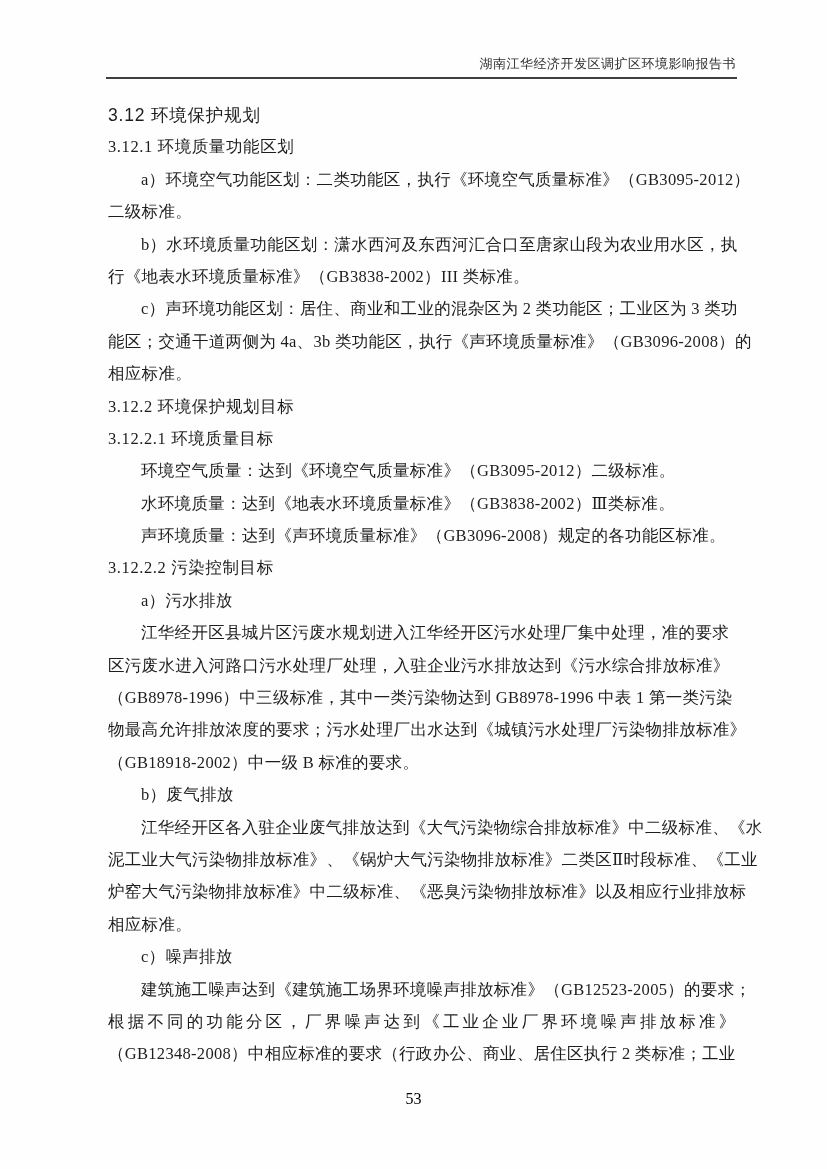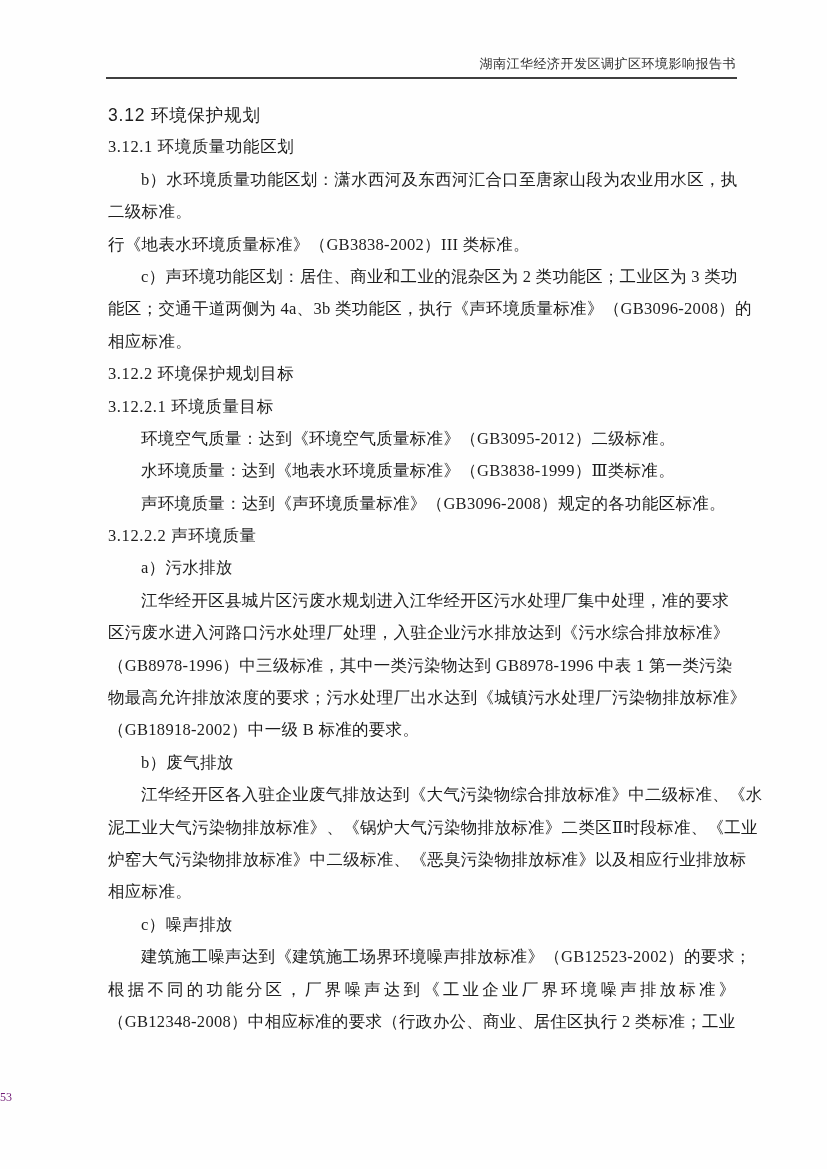--- a/index.html
+++ b/index.html
@@ -62,61 +62,62 @@
     text-indent: 33px;
   }
   .line.spread {
     letter-spacing: 3.2px;
   }
   .footer {
     position: absolute;
     top: 1090px;
     left: 0;
     width: 100%;
-    text-align: left;
-    font-size: 12px;
-    color: #701a75;
+    text-align: center;
+    font-size: 16px;
+    color: #000000;
   }
 </style>
 </head>
 <body>
 
 <div class="page">
 
   <div class="header-title">湖南江华经济开发区调扩区环境影响报告书</div>
   <div class="header-rule"></div>
 
   <div class="content">
     <div class="line h1">3.12  环境保护规划</div>
     <div class="line sub">3.12.1  环境质量功能区划</div>
+    <div class="line indent">a）环境空气功能区划：二类功能区，执行《环境空气质量标准》（GB3095-2012）</div>
+    <div class="line">二级标准。</div>
     <div class="line indent">b）水环境质量功能区划：潇水西河及东西河汇合口至唐家山段为农业用水区，执</div>
-    <div class="line">二级标准。</div>
     <div class="line">行《地表水环境质量标准》（GB3838-2002）III 类标准。</div>
     <div class="line indent">c）声环境功能区划：居住、商业和工业的混杂区为 2 类功能区；工业区为 3 类功</div>
     <div class="line">能区；交通干道两侧为 4a、3b 类功能区，执行《声环境质量标准》（GB3096-2008）的</div>
     <div class="line">相应标准。</div>
     <div class="line sub">3.12.2  环境保护规划目标</div>
     <div class="line sub">3.12.2.1 环境质量目标</div>
     <div class="line indent">环境空气质量：达到《环境空气质量标准》（GB3095-2012）二级标准。</div>
-    <div class="line indent">水环境质量：达到《地表水环境质量标准》（GB3838-1999）Ⅲ类标准。</div>
+    <div class="line indent">水环境质量：达到《地表水环境质量标准》（GB3838-2002）Ⅲ类标准。</div>
     <div class="line indent">声环境质量：达到《声环境质量标准》（GB3096-2008）规定的各功能区标准。</div>
-    <div class="line sub">3.12.2.2 声环境质量</div>
+    <div class="line sub">3.12.2.2 污染控制目标</div>
     <div class="line indent">a）污水排放</div>
     <div class="line indent">江华经开区县城片区污废水规划进入江华经开区污水处理厂集中处理，准的要求</div>
     <div class="line">区污废水进入河路口污水处理厂处理，入驻企业污水排放达到《污水综合排放标准》</div>
     <div class="line">（GB8978-1996）中三级标准，其中一类污染物达到 GB8978-1996 中表 1 第一类污染</div>
     <div class="line">物最高允许排放浓度的要求；污水处理厂出水达到《城镇污水处理厂污染物排放标准》</div>
     <div class="line">（GB18918-2002）中一级 B 标准的要求。</div>
     <div class="line indent">b）废气排放</div>
     <div class="line indent">江华经开区各入驻企业废气排放达到《大气污染物综合排放标准》中二级标准、《水</div>
     <div class="line">泥工业大气污染物排放标准》、《锅炉大气污染物排放标准》二类区Ⅱ时段标准、《工业</div>
     <div class="line">炉窑大气污染物排放标准》中二级标准、《恶臭污染物排放标准》以及相应行业排放标</div>
     <div class="line">相应标准。</div>
     <div class="line indent">c）噪声排放</div>
-    <div class="line indent">建筑施工噪声达到《建筑施工场界环境噪声排放标准》（GB12523-2002）的要求；</div>
+    <div class="line indent">建筑施工噪声达到《建筑施工场界环境噪声排放标准》（GB12523-2005）的要求；</div>
     <div class="line spread">根据不同的功能分区，厂界噪声达到《工业企业厂界环境噪声排放标准》</div>
     <div class="line">（GB12348-2008）中相应标准的要求（行政办公、商业、居住区执行 2 类标准；工业</div>
   </div>
 
   <div class="footer">
     <span>53</span>
   </div>
 
 </div>
 

